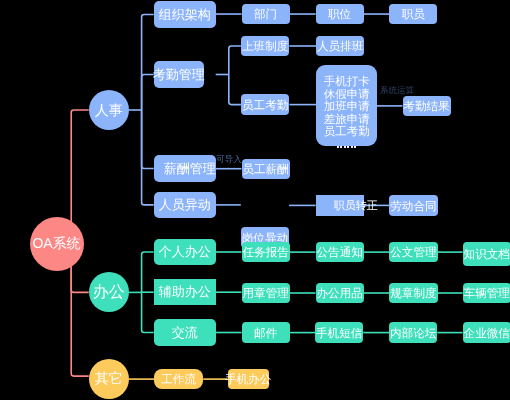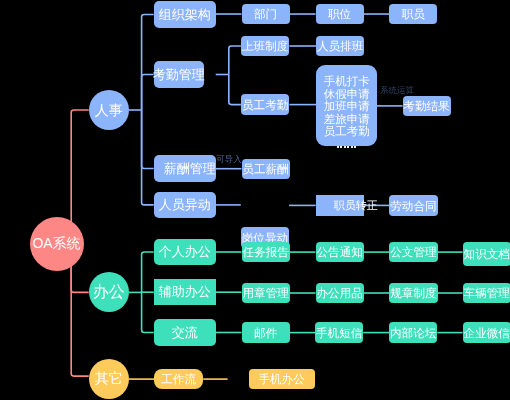--- a/index.html
+++ b/index.html
@@ -175,21 +175,21 @@
   </div>
   <div class="node bx" style="left: 389px; top: 322.4px; width: 48.3px; height: 20.4px; background: rgb(62, 224, 188); font-size: 11.6px; border-radius: 4px;">
     <span>内部论坛</span>
   </div>
   <div class="node bx" style="left: 462.6px; top: 322.4px; width: 48.3px; height: 20.4px; background: rgb(62, 224, 188); font-size: 11.6px; border-radius: 4px;">
     <span>企业微信</span>
   </div>
   <div class="node bx" style="left: 154px; top: 368.8px; width: 49.2px; height: 20.6px; background: rgb(253, 203, 92); font-size: 11.6px; border-radius: 8px;">
     <span>工作流</span>
   </div>
-  <div class="node bx" style="left: 227.6px; top: 368.8px; width: 66px; height: 20.6px; background: rgb(253, 203, 92); font-size: 11.6px; border-radius: 4px; margin-left: 21px;">
+  <div class="node bx" style="left: 227.6px; top: 368.8px; width: 41px; height: 20.6px; background: rgb(253, 203, 92); font-size: 11.6px; border-radius: 4px;">
     <span>手机办公</span>
   </div>
   <div class="multi" style="left: 316.4px; top: 65.1px; width: 60.5px; height: 81.2px; background: rgb(140, 180, 251); font-size: 11.5px; border-radius: 9px; line-height: 12.6px; padding-top: 10px;">
     <span class="ln">手机打卡</span>
     <span class="ln">休假申请</span>
     <span class="ln">加班申请</span>
     <span class="ln">差旅申请</span>
     <span class="ln">员工考勤</span>
     <span class="dots">
       <i class="dot"></i>

